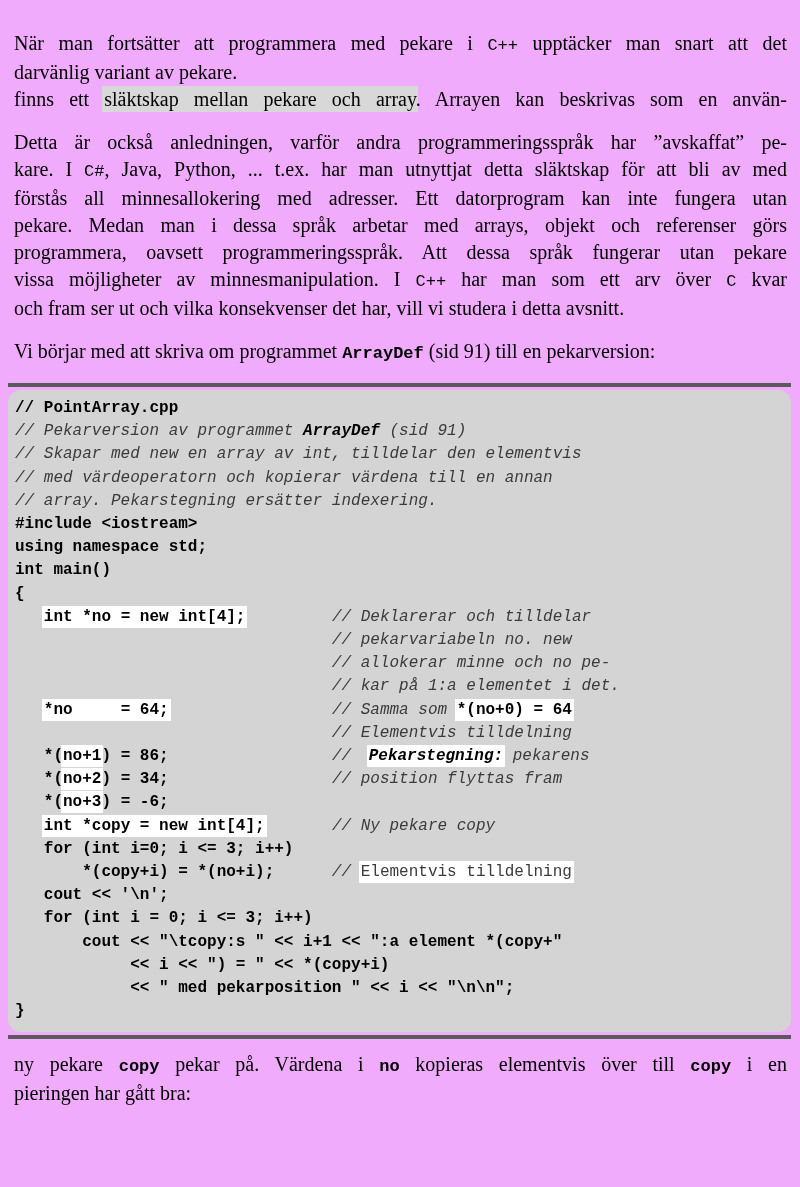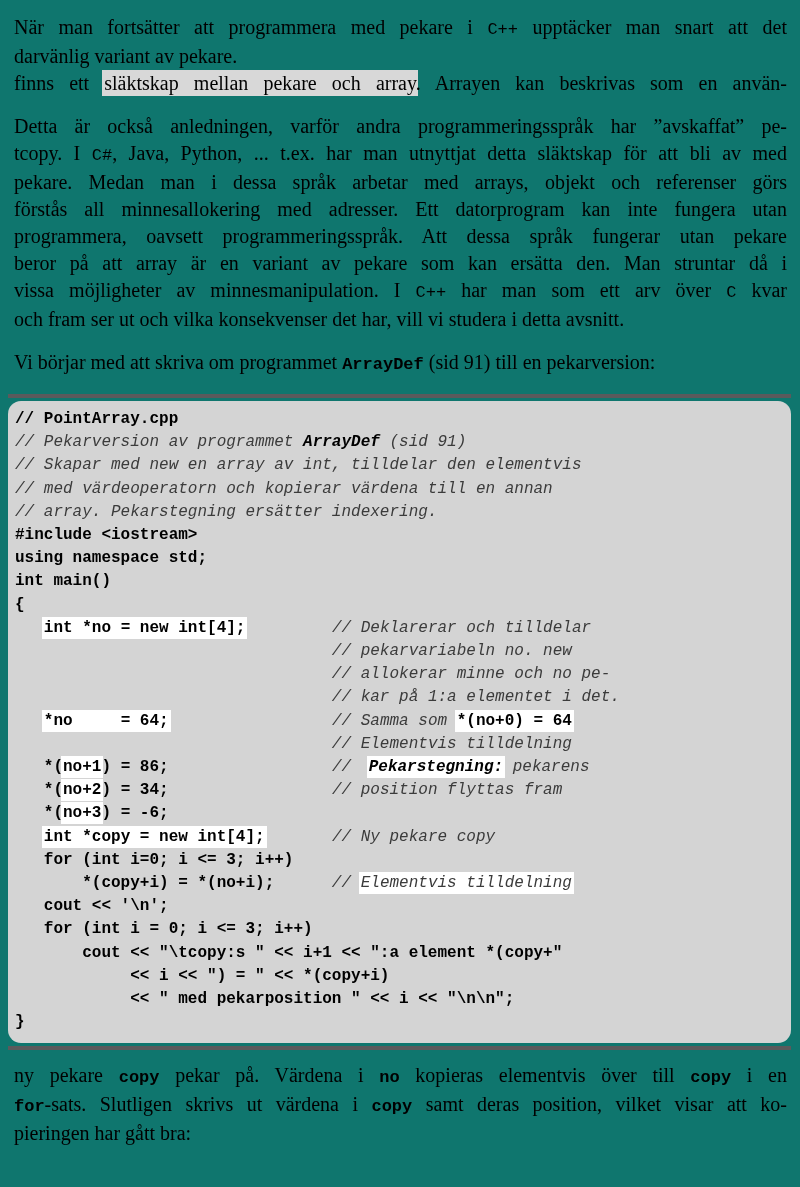--- a/index.html
+++ b/index.html
@@ -1,25 +1,25 @@
 <!DOCTYPE html>
 <html><head>
 <meta charset="utf-8">
 <style>
   html, body { margin:0; padding:0; background:#ffffff; }
   .page {
     position:relative;
     width:800px;
     height:1187px;
-    background:#0f766e;
+    background:#f0abfc;
     color:#000000;
     font-family:"Liberation Serif", serif;
     overflow:hidden;
     box-sizing:border-box;
-    padding-top:14px;
+    padding-top:30px;
   }
   .para {
     margin:0 13px 16px 14px;
     font-size:20px;
     line-height:27px;
   }
   .para .tline { text-align:justify; text-align-last:justify; }
   .para .tline.last { text-align:justify; text-align-last:left; }
   .para span.plain { }
   .mono {
@@ -43,56 +43,54 @@
     font-size:16px;
     line-height:23.2px;
     white-space:pre;
     border-radius:13px;
   }
   .cline { min-height:23.2px; }
   .codebody span.k   { font-weight:bold; color:#000; }
   .codebody span.c   { font-style:italic; color:#3b3b3b; }
   .codebody span.cb  { font-style:italic; font-weight:bold; color:#000; }
   .codebody span.kh  { font-weight:bold; color:#000; background:#ffffff; box-shadow:0 0 0 2px #ffffff;text-align:center; }
-  .codebody span.ch  { font-style:italic; color:#3b3b3b; background:#ffffff; box-shadow:0 0 0 2px #ffffff;margin-top:33px; }
+  .codebody span.ch  { color:#3b3b3b; background:#ffffff; box-shadow:0 0 0 2px #ffffff;margin-top:33px; }
   .codebody span.cbh { font-style:italic; font-weight:bold; color:#000; background:#ffffff; box-shadow:0 0 0 2px #ffffff;margin-left:8px; }
 
   .after-code { margin-top:12px; }
 </style>
 </head>
 <body>
 
 <div class="page">
 
   <div class="para">
       <div class="tline"><span class="plain">När man fortsätter att programmera med pekare i </span><span class="mono">C++</span><span class="plain"> upptäcker man snart att det</span></div>
       <div class="tline last"><span class="plain">darvänlig variant av pekare.</span></div>
       <div class="tline"><span class="plain">finns ett </span><span class="hl">släktskap mellan pekare och array</span><span class="plain">. Arrayen kan beskrivas som en använ-</span></div>
     </div>
 
   <div class="para">
       <div class="tline"><span class="plain">Detta är också anledningen, varför andra programmeringsspråk har ”avskaffat” pe-</span></div>
-      <div class="tline"><span class="plain">tcopy. I </span><span class="mono">C#</span><span class="plain">, Java, Python, ... t.ex. har man utnyttjat detta släktskap för att bli av med</span></div>
+      <div class="tline"><span class="plain">kare. I </span><span class="mono">C#</span><span class="plain">, Java, Python, ... t.ex. har man utnyttjat detta släktskap för att bli av med</span></div>
+      <div class="tline"><span class="plain">förstås all minnesallokering med adresser. Ett datorprogram kan inte fungera utan</span></div>
       <div class="tline"><span class="plain">pekare. Medan man i dessa språk arbetar med arrays, objekt och referenser görs</span></div>
-      <div class="tline"><span class="plain">förstås all minnesallokering med adresser. Ett datorprogram kan inte fungera utan</span></div>
       <div class="tline"><span class="plain">programmera, oavsett programmeringsspråk. Att dessa språk fungerar utan pekare</span></div>
-      <div class="tline"><span class="plain">beror på att array är en variant av pekare som kan ersätta den. Man struntar då i</span></div>
       <div class="tline"><span class="plain">vissa möjligheter av minnesmanipulation. I </span><span class="mono">C++</span><span class="plain"> har man som ett arv över </span><span class="mono">C</span><span class="plain"> kvar</span></div>
       <div class="tline last"><span class="plain">och fram ser ut och vilka konsekvenser det har, vill vi studera i detta avsnitt.</span></div>
     </div>
 
   <div class="para">
       <div class="tline last"><span class="plain">Vi börjar med att skriva om programmet </span><span class="kbd">ArrayDef</span><span class="plain"> (sid 91) till en pekarversion:</span></div>
     </div>
 
   <div class="codeblock">
     <div class="rule"></div>
     <div class="codebody"><div class="cline"><span class="k">// PointArray.cpp</span></div><div class="cline"><span class="c">// Pekarversion av programmet </span><span class="cb">ArrayDef</span><span class="c"> (sid 91)</span></div><div class="cline"><span class="c">// Skapar med new en array av int, tilldelar den elementvis</span></div><div class="cline"><span class="c">// med värdeoperatorn och kopierar värdena till en annan</span></div><div class="cline"><span class="c">// array. Pekarstegning ersätter indexering.</span></div><div class="cline"><span class="k">#include &lt;iostream&gt;</span></div><div class="cline"><span class="k">using namespace std;</span></div><div class="cline"><span class="k">int main()</span></div><div class="cline"><span class="k">{</span></div><div class="cline"><span class="k">   </span><span class="kh">int *no = new int[4];</span><span class="k">         </span><span class="c">// Deklarerar och tilldelar</span></div><div class="cline"><span class="k">                                 </span><span class="c">// pekarvariabeln no. new</span></div><div class="cline"><span class="k">                                 </span><span class="c">// allokerar minne och no pe-</span></div><div class="cline"><span class="k">                                 </span><span class="c">// kar på 1:a elementet i det.</span></div><div class="cline"><span class="k">   </span><span class="kh">*no     = 64;</span><span class="k">                 </span><span class="c">// Samma som </span><span class="kh">*(no+0) = 64</span></div><div class="cline"><span class="k">                                 </span><span class="c">// Elementvis tilldelning</span></div><div class="cline"><span class="k">   *(</span><span class="kh">no+1</span><span class="k">) = 86;</span><span class="k">                 </span><span class="c">// </span><span class="cbh">Pekarstegning:</span><span class="c"> pekarens</span></div><div class="cline"><span class="k">   *(</span><span class="kh">no+2</span><span class="k">) = 34;</span><span class="k">                 </span><span class="c">// position flyttas fram</span></div><div class="cline"><span class="k">   *(</span><span class="kh">no+3</span><span class="k">) = -6;</span></div><div class="cline"><span class="k">   </span><span class="kh">int *copy = new int[4];</span><span class="k">       </span><span class="c">// Ny pekare copy</span></div><div class="cline"><span class="k">   for (int i=0; i &lt;= 3; i++)</span></div><div class="cline"><span class="k">       *(copy+i) = *(no+i);</span><span class="k">      </span><span class="c">// </span><span class="ch">Elementvis tilldelning</span></div><div class="cline"><span class="k">   cout &lt;&lt; '\n';</span></div><div class="cline"><span class="k">   for (int i = 0; i &lt;= 3; i++)</span></div><div class="cline"><span class="k">       cout &lt;&lt; "\tcopy:s " &lt;&lt; i+1 &lt;&lt; ":a element *(copy+"</span></div><div class="cline"><span class="k">            &lt;&lt; i &lt;&lt; ") = " &lt;&lt; *(copy+i)</span></div><div class="cline"><span class="k">            &lt;&lt; " med pekarposition " &lt;&lt; i &lt;&lt; "\n\n";</span></div><div class="cline"><span class="k">}</span></div></div>
     <div class="rule"></div>
   </div>
 
   <div class="para after-code">
       <div class="tline"><span class="plain">ny pekare </span><span class="kbd">copy</span><span class="plain"> pekar på. Värdena i </span><span class="kbd">no</span><span class="plain"> kopieras elementvis över till </span><span class="kbd">copy</span><span class="plain"> i en</span></div>
-      <div class="tline"><span class="kbd">for</span><span class="plain">-sats. Slutligen skrivs ut värdena i </span><span class="kbd">copy</span><span class="plain"> samt deras position, vilket visar att ko-</span></div>
       <div class="tline last"><span class="plain">pieringen har gått bra:</span></div>
     </div>
 
 </div>
 
 </body></html>

